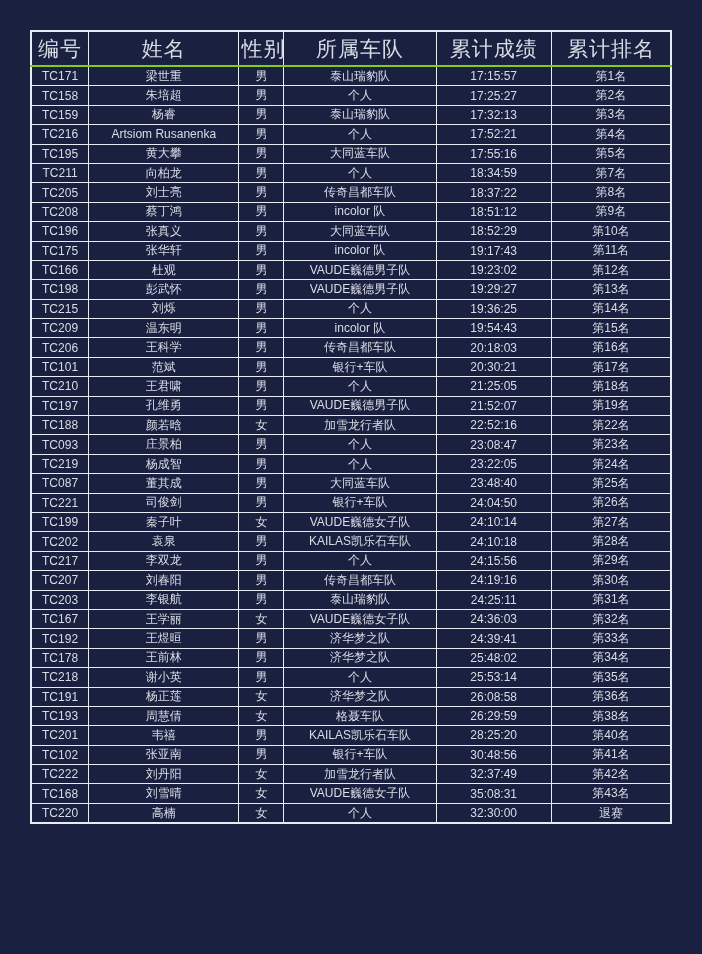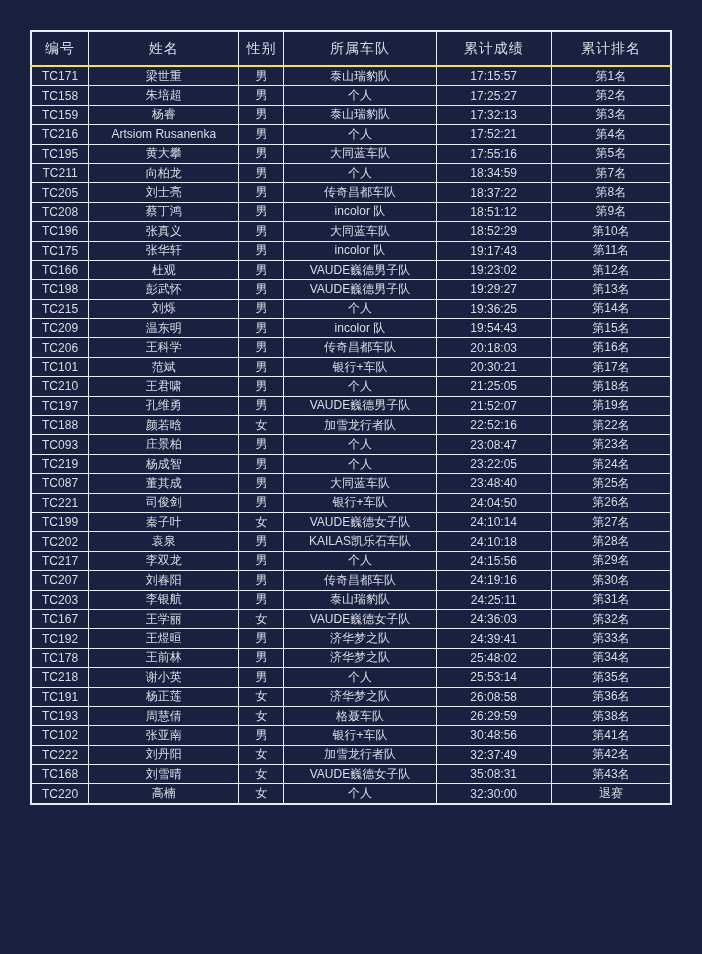--- a/index.html
+++ b/index.html
@@ -30,22 +30,22 @@
     border: 1px solid #e9ebf2;
     text-align: center;
     vertical-align: middle;
     padding: 0 2px;
     overflow: hidden;
     white-space: nowrap;
     font-weight: normal;
   }
   table.results thead th {
     height: 33px;
-    font-size: 14px;
-    border-bottom: 2px solid #fde047;
+    font-size: 21px;
+    border-bottom: 2px solid #84cc16;
     letter-spacing: 1px;
   }
   table.results tbody td {
     height: 18.4px;
     font-size: 12px;
   }
   col.c-id   { width: 9%; }
   col.c-name { width: 23.5%; }
   col.c-sex  { width: 7%; }
   col.c-team { width: 23.8%; }
@@ -342,20 +342,28 @@
         </tr>
         <tr>
           <td>TC193</td>
           <td>周慧倩</td>
           <td>女</td>
           <td>格聂车队</td>
           <td>26:29:59</td>
           <td>第38名</td>
         </tr>
         <tr>
+          <td>TC201</td>
+          <td>韦禧</td>
+          <td>男</td>
+          <td>KAILAS凯乐石车队</td>
+          <td>28:25:20</td>
+          <td>第40名</td>
+        </tr>
+        <tr>
           <td>TC102</td>
           <td>张亚南</td>
           <td>男</td>
           <td>银行+车队</td>
           <td>30:48:56</td>
           <td>第41名</td>
         </tr>
         <tr>
           <td>TC222</td>
           <td>刘丹阳</td>

